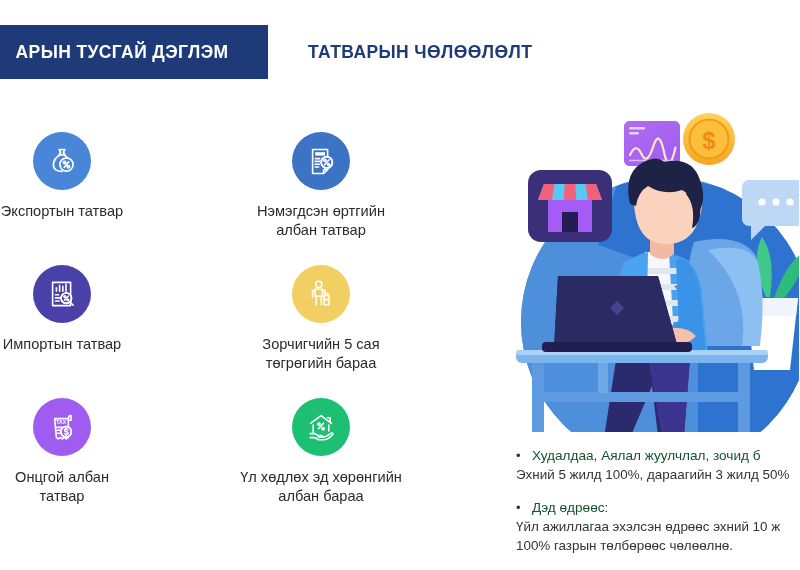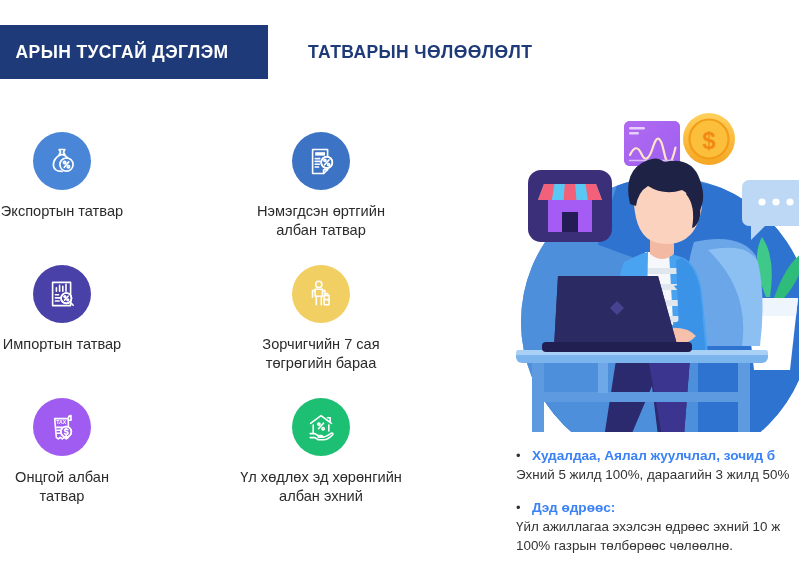--- a/index.html
+++ b/index.html
@@ -52,21 +52,21 @@
     white-space:pre-line;
   }
 
   
   .illus{position:absolute;left:498px;top:92px;width:302px;height:340px;overflow:hidden;}
 
   
   .bullets{position:absolute;left:516px;top:446px;width:300px;overflow:hidden;height:112px;}
   .b-row{display:flex;align-items:flex-start;margin:0;}
   .b-dot{width:16px;flex:0 0 16px;color:#333;font-size:13px;line-height:19px;}
-  .b-head{font-size:13.6px;font-weight:bold;color:#3b82f6;line-height:19px;white-space:nowrap;}
+  .b-head{font-size:13.6px;font-weight:normal;color:#14532d;line-height:19px;white-space:nowrap;}
   .b-body{font-size:13.4px;color:#333;line-height:19px;white-space:pre;}
   .b-gap{height:14px;}
 </style>
 </head>
 <body>
 
 <div class="slide">
 
   <div class="tabs">
     <div class="tab-active">
@@ -141,21 +141,21 @@
           <g fill="none" stroke="#fff" stroke-width="1.55" stroke-linecap="round" stroke-linejoin="round">
             <circle cx="14.8" cy="7.4" r="3.1"></circle>
             <path d="M11.1 12.2h7.4v7.1h-7.4z"></path>
             <path d="M11.1 13.6H8.5v6.6M18.5 13.6h2.4v3.1"></path>
             <path d="M12.3 19.3v8.4M17.3 19.3v8.4"></path>
             <path d="M20.1 18.4h4.9v9.4h-4.9z"></path>
             <path d="M21.4 18.4v-1.9h2.3v1.9M20.1 22.6h4.9"></path>
           </g>
         </svg>
       </div>
-      <div class="cap">Зорчигчийн 7 сая
+      <div class="cap">Зорчигчийн 5 сая
 төгрөгийн бараа</div>
     </div>
 
     <div class="cell c4">
       <div class="ic" style="background:#a05cf0">
         <svg width="34" height="34" viewBox="0 0 34 34">
           <g fill="none" stroke="#fff" stroke-width="1.6" stroke-linecap="round" stroke-linejoin="round">
             <path d="M9.7 8.6h13.6v18.7l-2 1.6-2-1.6-2 1.6-2-1.6-2 1.6-2-1.6z"></path>
             <path d="M23.3 8.6c0-1.7 1.2-3 2.7-3v4.6h-2.7"></path>
             <text x="16.3" y="14.1" font-family="Liberation Sans, sans-serif" font-size="5.2" font-weight="bold" fill="#fff" stroke="none" text-anchor="middle">TAX</text>
@@ -179,21 +179,21 @@
             <path d="M23.6 7.8h2.6v3.5"></path>
             <path d="M14.6 18.6l4.9-5.4"></path>
             <circle cx="14.9" cy="14.1" r="1.15"></circle>
             <circle cx="19.1" cy="18.7" r="1.15"></circle>
             <path d="M6.2 23.6h4.6l3.1 1.9h3.8c1 0 1 1.6 0 1.6h-3.4"></path>
             <path d="M14.3 27.1h4.8c2.7 0 6.3-2.6 8.2-3.9 1.1-.7 2.2.6 1.3 1.6-1.9 2.1-5.5 5-9.2 5h-5.1l-3.5-2.2H6.2"></path>
           </g>
         </svg>
       </div>
       <div class="cap">Үл хөдлөх эд хөрөнгийн
-албан эхний</div>
+албан бараа</div>
     </div>
   </div>
 
   <div class="illus">
     <svg width="302" height="340" viewBox="0 0 302 340">
       <defs>
         <linearGradient id="gcard" x1="0" y1="0" x2="1" y2="1">
           <stop offset="0" stop-color="#b06bf0"></stop>
             <stop offset="1" stop-color="#9f5ef0"></stop>
         </linearGradient>

